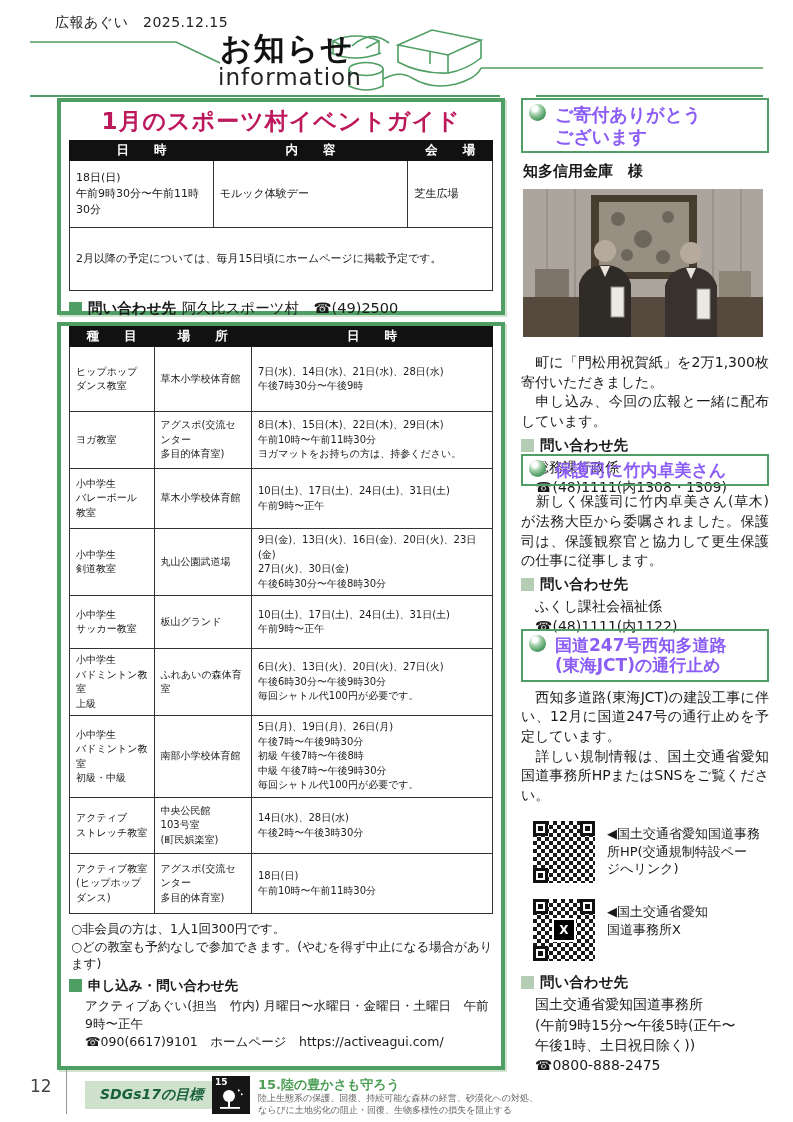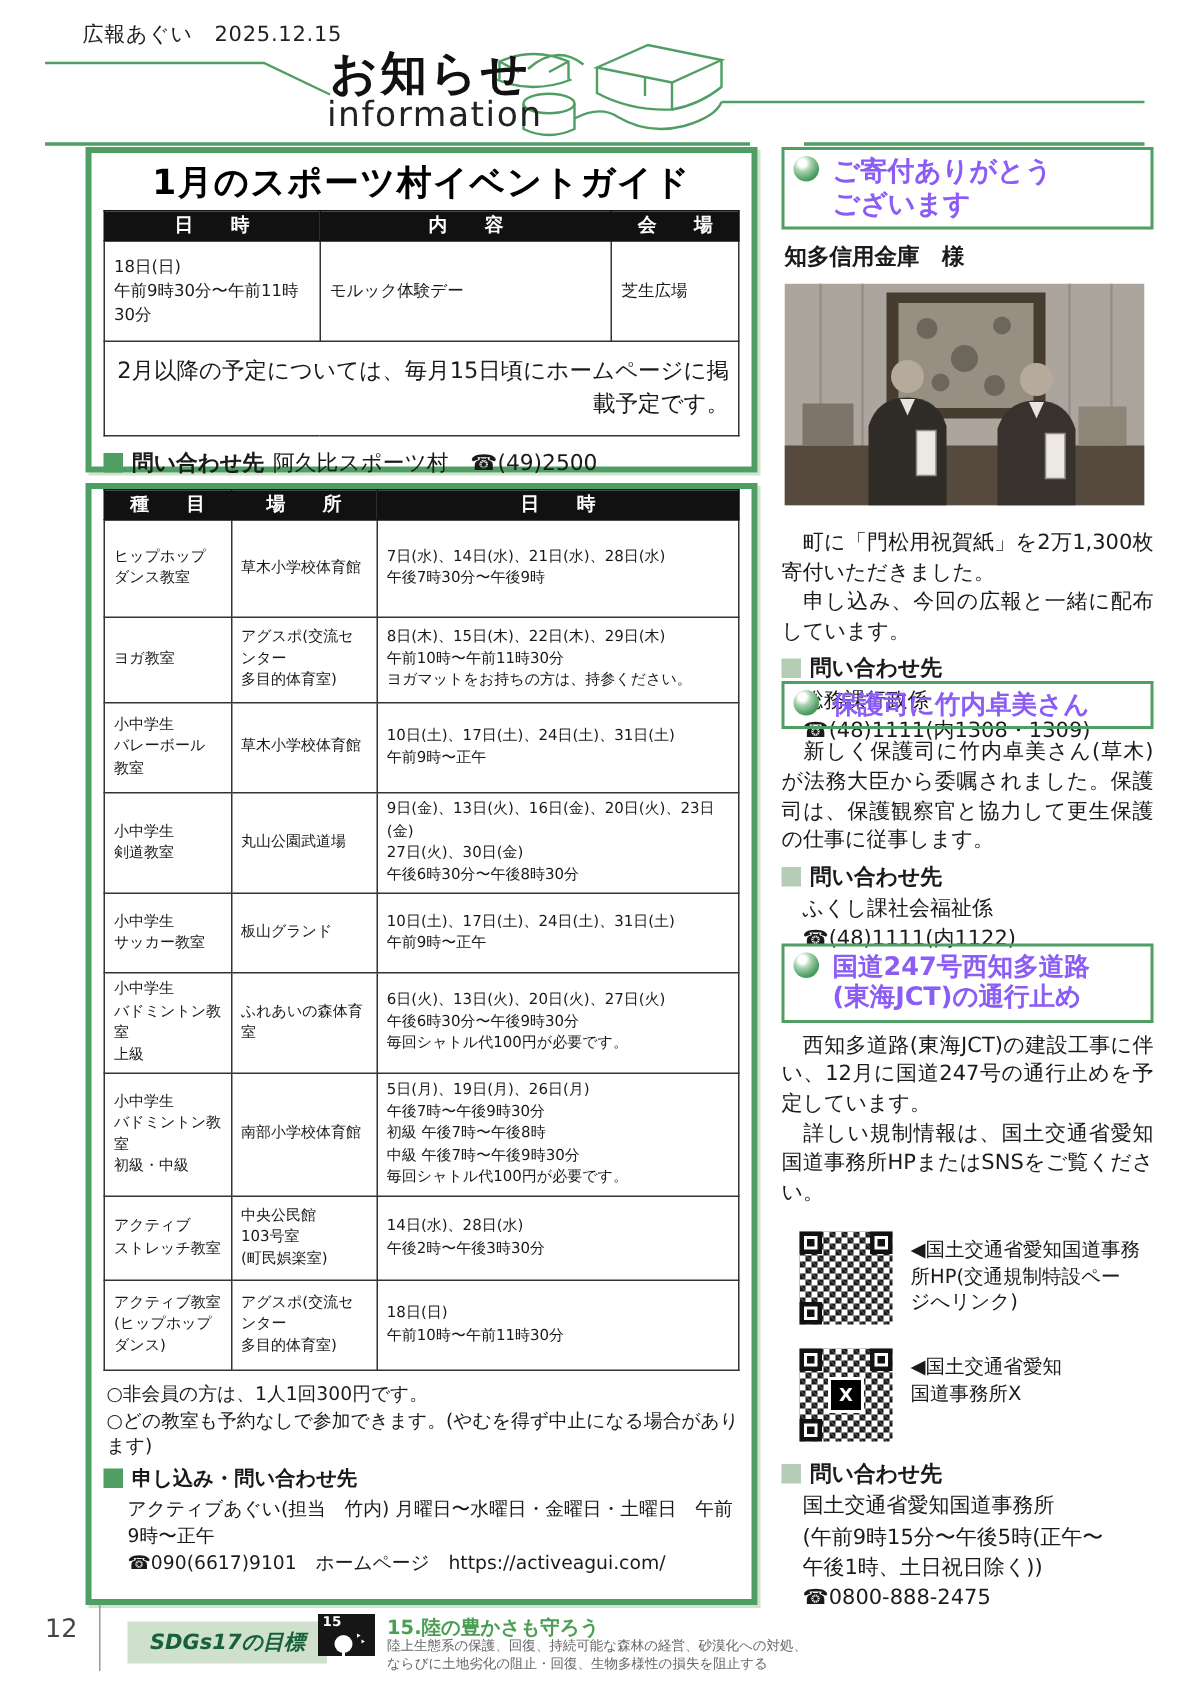--- a/index.html
+++ b/index.html
@@ -10,30 +10,30 @@
   .masthead{position:absolute;left:55px;top:14px;font-size:14px;letter-spacing:.5px;color:#222;}
   .hdr-svg{position:absolute;left:0;top:0;}
   .oshirase{position:absolute;left:220px;top:28px;font-size:31px;font-weight:800;letter-spacing:2px;color:#111;}
   .information{position:absolute;left:218px;top:64px;font-size:23px;letter-spacing:1px;color:#222;}
 
   
   .gbox{position:absolute;left:57px;width:448px;border:4px solid #4f9e63;background:#fff;
         box-sizing:border-box;box-shadow:2px 2px 0 #cfe3cf;padding:0 8px;}
   #box1{top:98px;height:217px;}
   #box2{top:322px;height:748px;}
-  .gbox-title{text-align:center;font-weight:800;color:#000000;padding:4px 0 3px;}
+  .gbox-title{text-align:center;font-weight:800;color:#be185d;padding:4px 0 3px;}
   #box1 .gbox-title{font-size:23px;letter-spacing:1px;}
   #box2 .gbox-title{font-size:19.5px;letter-spacing:0;}
   table.gtable{width:100%;border-collapse:collapse;table-layout:fixed;}
   .gtable th{background:#111;color:#fff;font-weight:700;font-size:12.5px;padding:1px 2px;
              border:1.5px solid #111;}
   .gtable td{border:1.5px solid #333;padding:4px 6px;vertical-align:middle;
              white-space:pre-line;line-height:1.45;}
   #event-table td{font-size:11px;}
-  #event-table .note-cell{text-align:right;font-size:15px;height:54px;}
+  #event-table .note-cell{text-align:left;font-size:11px;height:54px;}
   #event-table tr.r0 td{height:58px;}
   #club-table td{font-size:10px;}
   #club-table tr.r0 td{height:56px}#club-table tr.r1 td{height:48px}
   #club-table tr.r2 td{height:51px}#club-table tr.r3 td{height:52px}
   #club-table tr.r4 td{height:44px}#club-table tr.r5 td{height:49px}
   #club-table tr.r6 td{height:73px}#club-table tr.r7 td{height:47px}
   #club-table tr.r8 td{height:51px}#club-table tr.r9 td{height:53px}
 
   .notes{margin:6px 0 2px 2px;font-size:12.5px;line-height:1.4;}
   .contact-row{display:flex;align-items:center;gap:6px;margin-top:8px;font-size:14.5px;}
@@ -70,21 +70,21 @@
   .xlogo{position:absolute;left:50%;top:50%;transform:translate(-50%,-50%);
          width:20px;height:20px;background:#000;border:2px solid #fff;color:#fff;
          font-weight:800;font-size:12px;display:flex;align-items:center;justify-content:center;}
   .qr-cap{font-size:13px;line-height:1.35;white-space:pre-line;padding-top:4px;}
 
   
   .page-num{position:absolute;left:30px;top:1076px;font-size:17px;color:#444;}
   .foot-div{position:absolute;left:66px;top:1070px;width:1px;height:44px;background:#9a9a9a;}
   .sdgs-label{position:absolute;left:85px;top:1081px;background:#cfe0cc;color:#17603a;
               font-weight:800;font-size:14px;padding:5px 15px;font-style:italic;}
-  .sdg-icon{position:absolute;left:212px;top:1076px;width:38px;height:28px;background:#161616;}
+  .sdg-icon{position:absolute;left:212px;top:1076px;width:38px;height:38px;background:#161616;}
   .sdg-num{position:absolute;left:3px;top:1px;color:#fff;font-size:9px;font-weight:800;}
   .sdg-title{position:absolute;left:258px;top:1076px;font-size:13px;font-weight:800;color:#4b9e54;}
   .sdg-desc{position:absolute;left:258px;top:1092px;font-size:9px;color:#666;
             line-height:1.35;white-space:pre-line;}
 </style>
 </head>
 <body>
 
 <div class="page">
 

